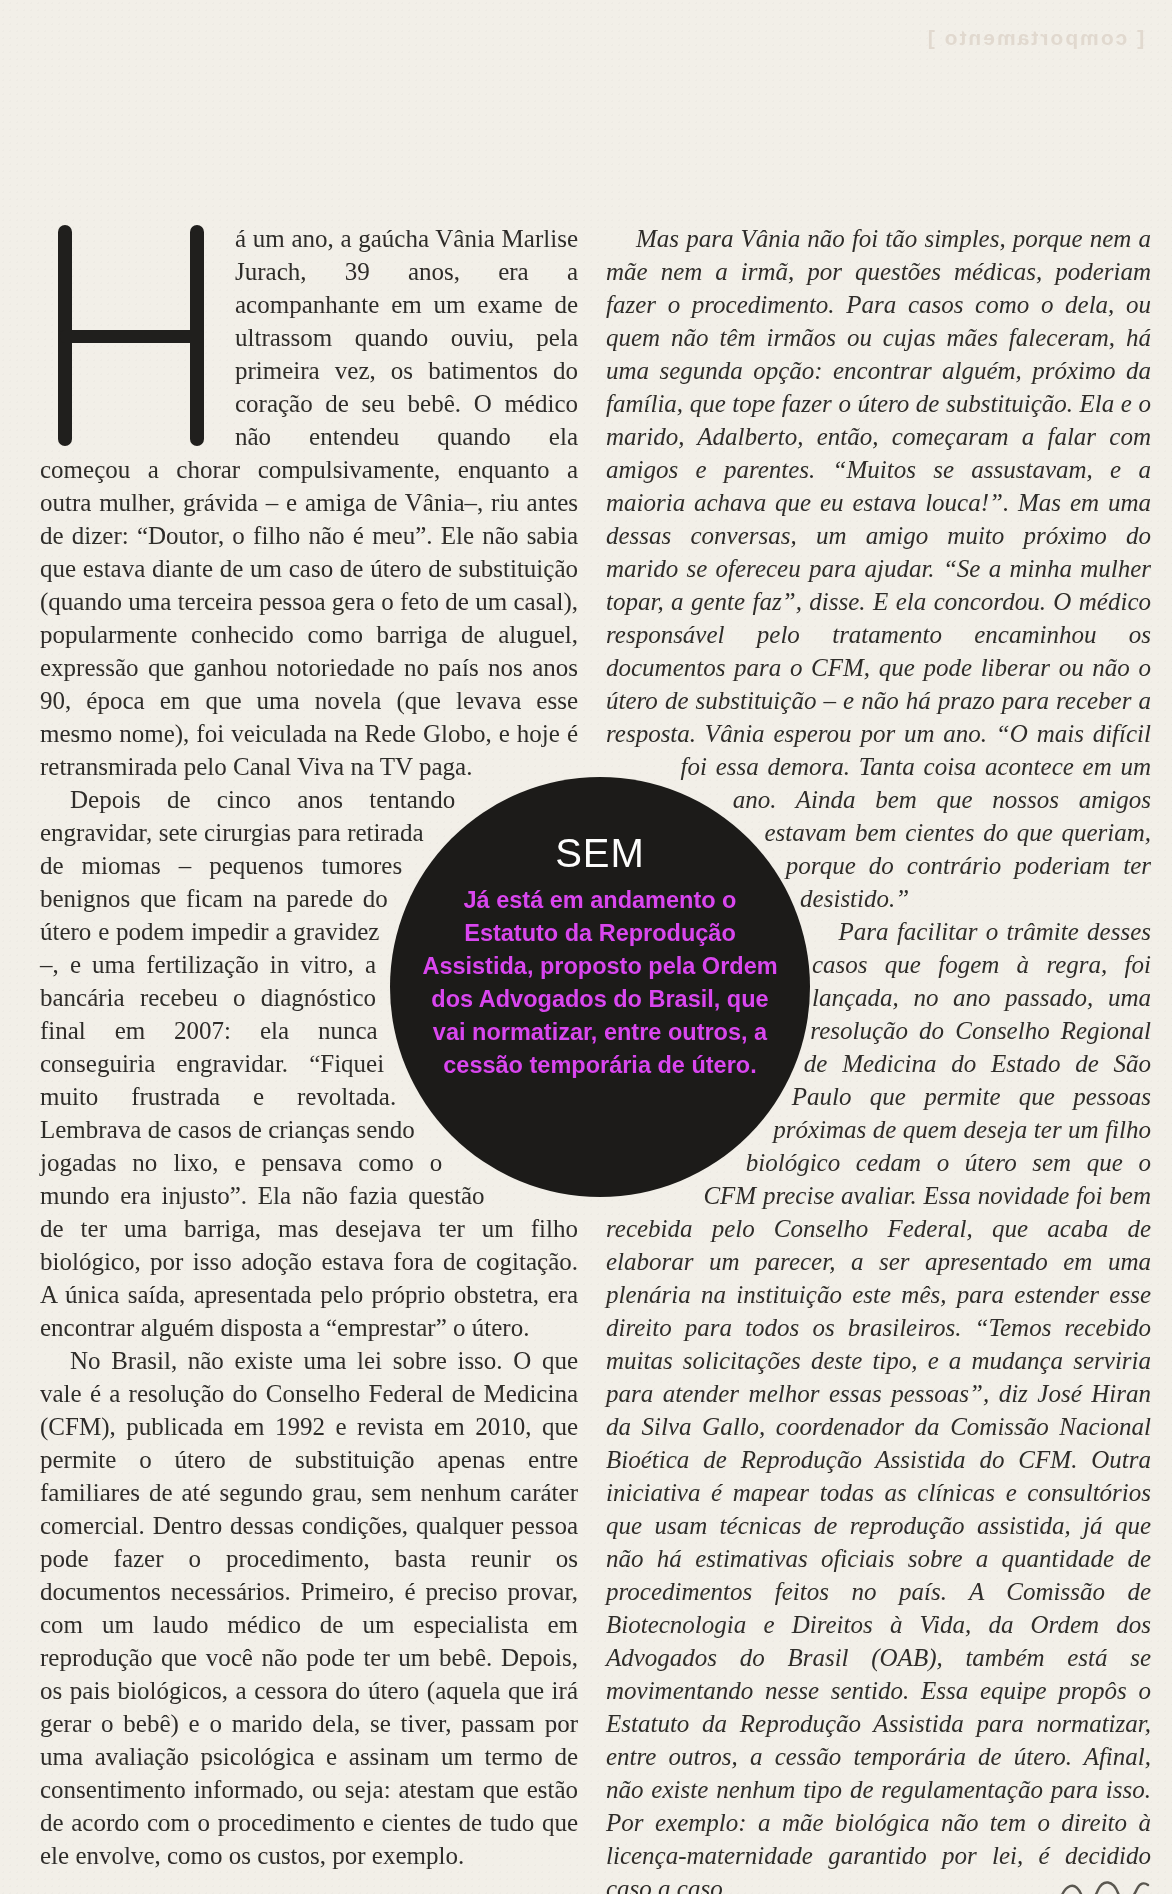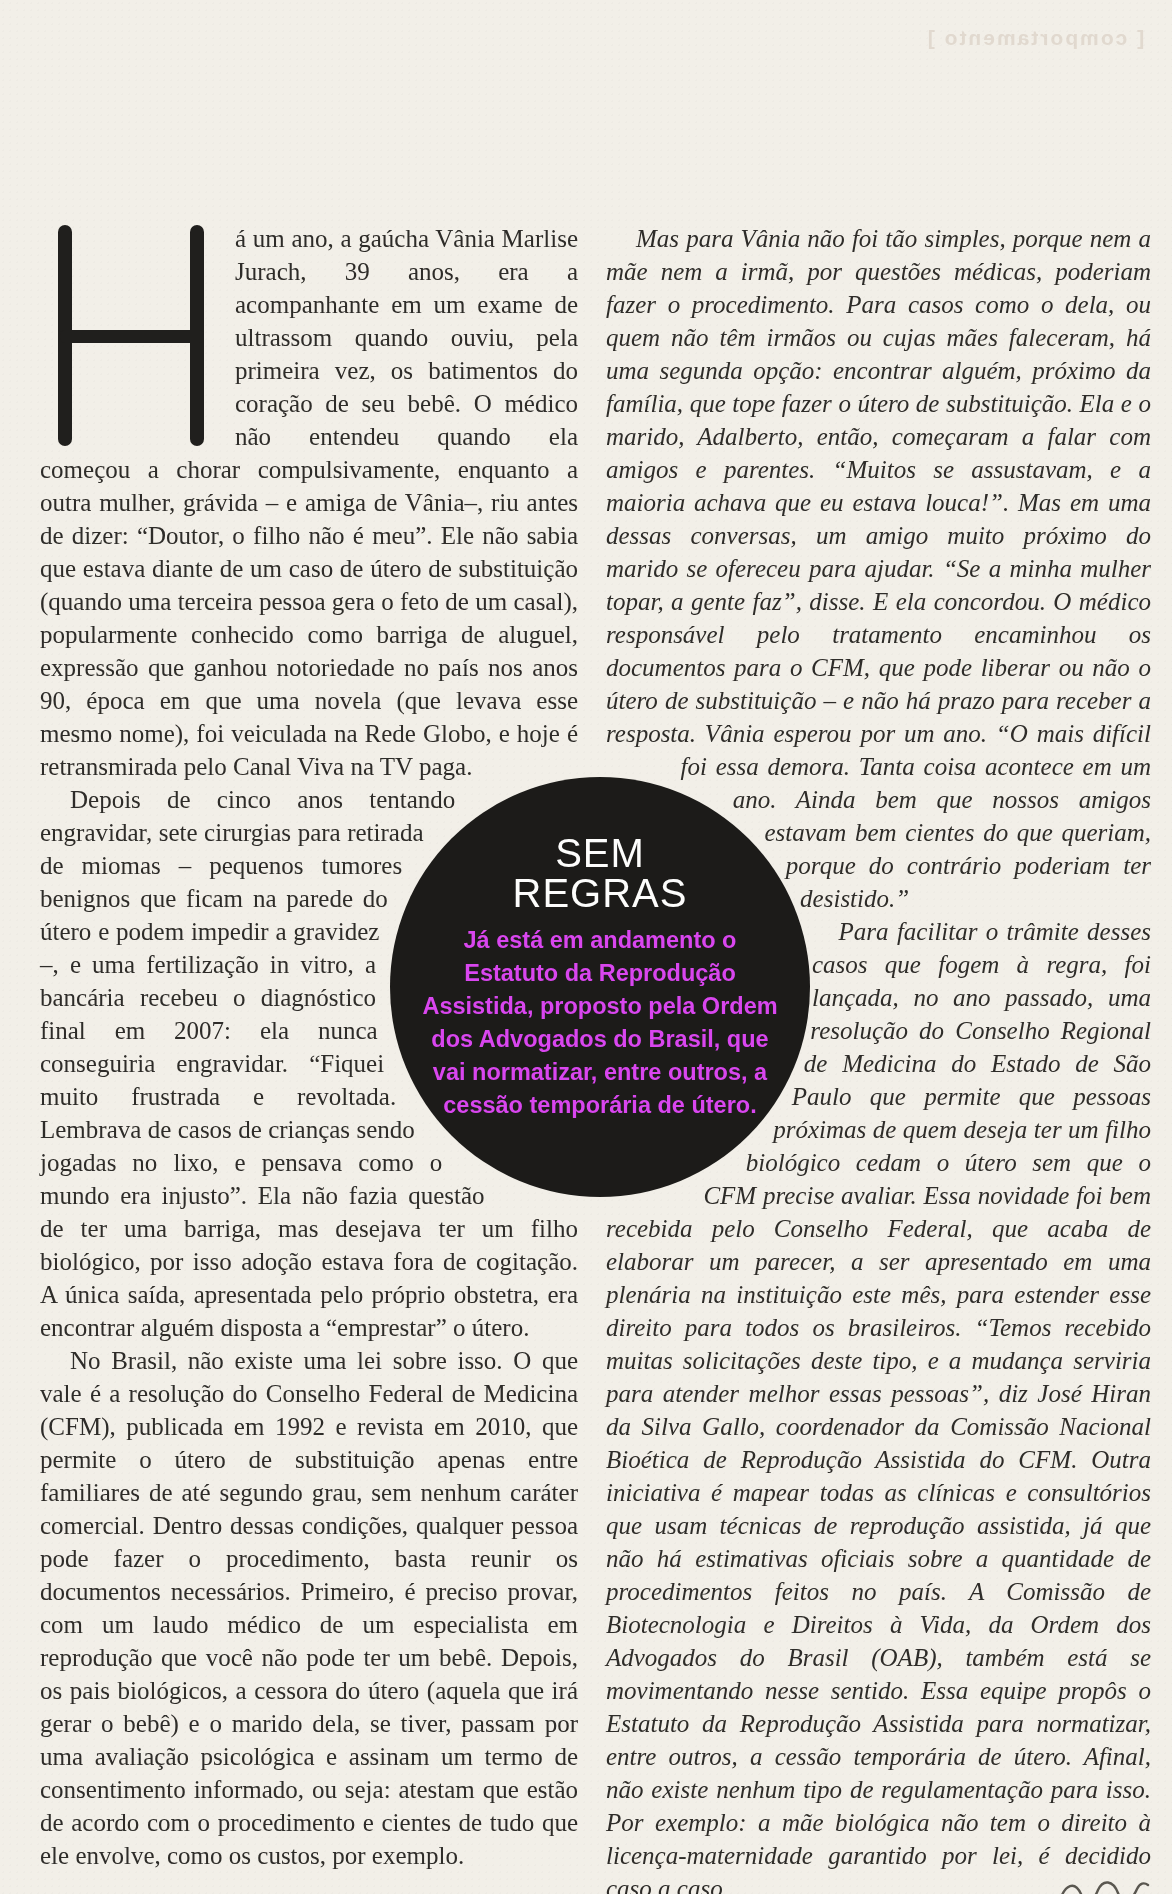--- a/index.html
+++ b/index.html
@@ -108,19 +108,18 @@
         <svg class="end-mark" width="96" height="36" viewBox="0 0 96 36">
           <path d="M4 28 C10 8, 20 6, 26 19 C30 28, 38 28, 43 15 C48 4, 58 5, 63 18 C67 28, 76 28, 82 14 C85 8, 89 7, 93 10" fill="none" stroke="#5a5750" stroke-width="2.4" stroke-linecap="round"></path>
         </svg>
       </section>
 
     </div>
 
     <div class="callout">
       <div class="callout-title">
         <span>SEM</span>
-        <span>REGRAS</span>
       </div>
       <p class="callout-body">Já está em andamento o Estatuto da Reprodução Assistida, proposto pela Ordem dos Advogados do Brasil, que vai normatizar, entre outros, a cessão temporária de útero.</p>
     </div>
   </div>
 
 </div>
 
 </body></html>

